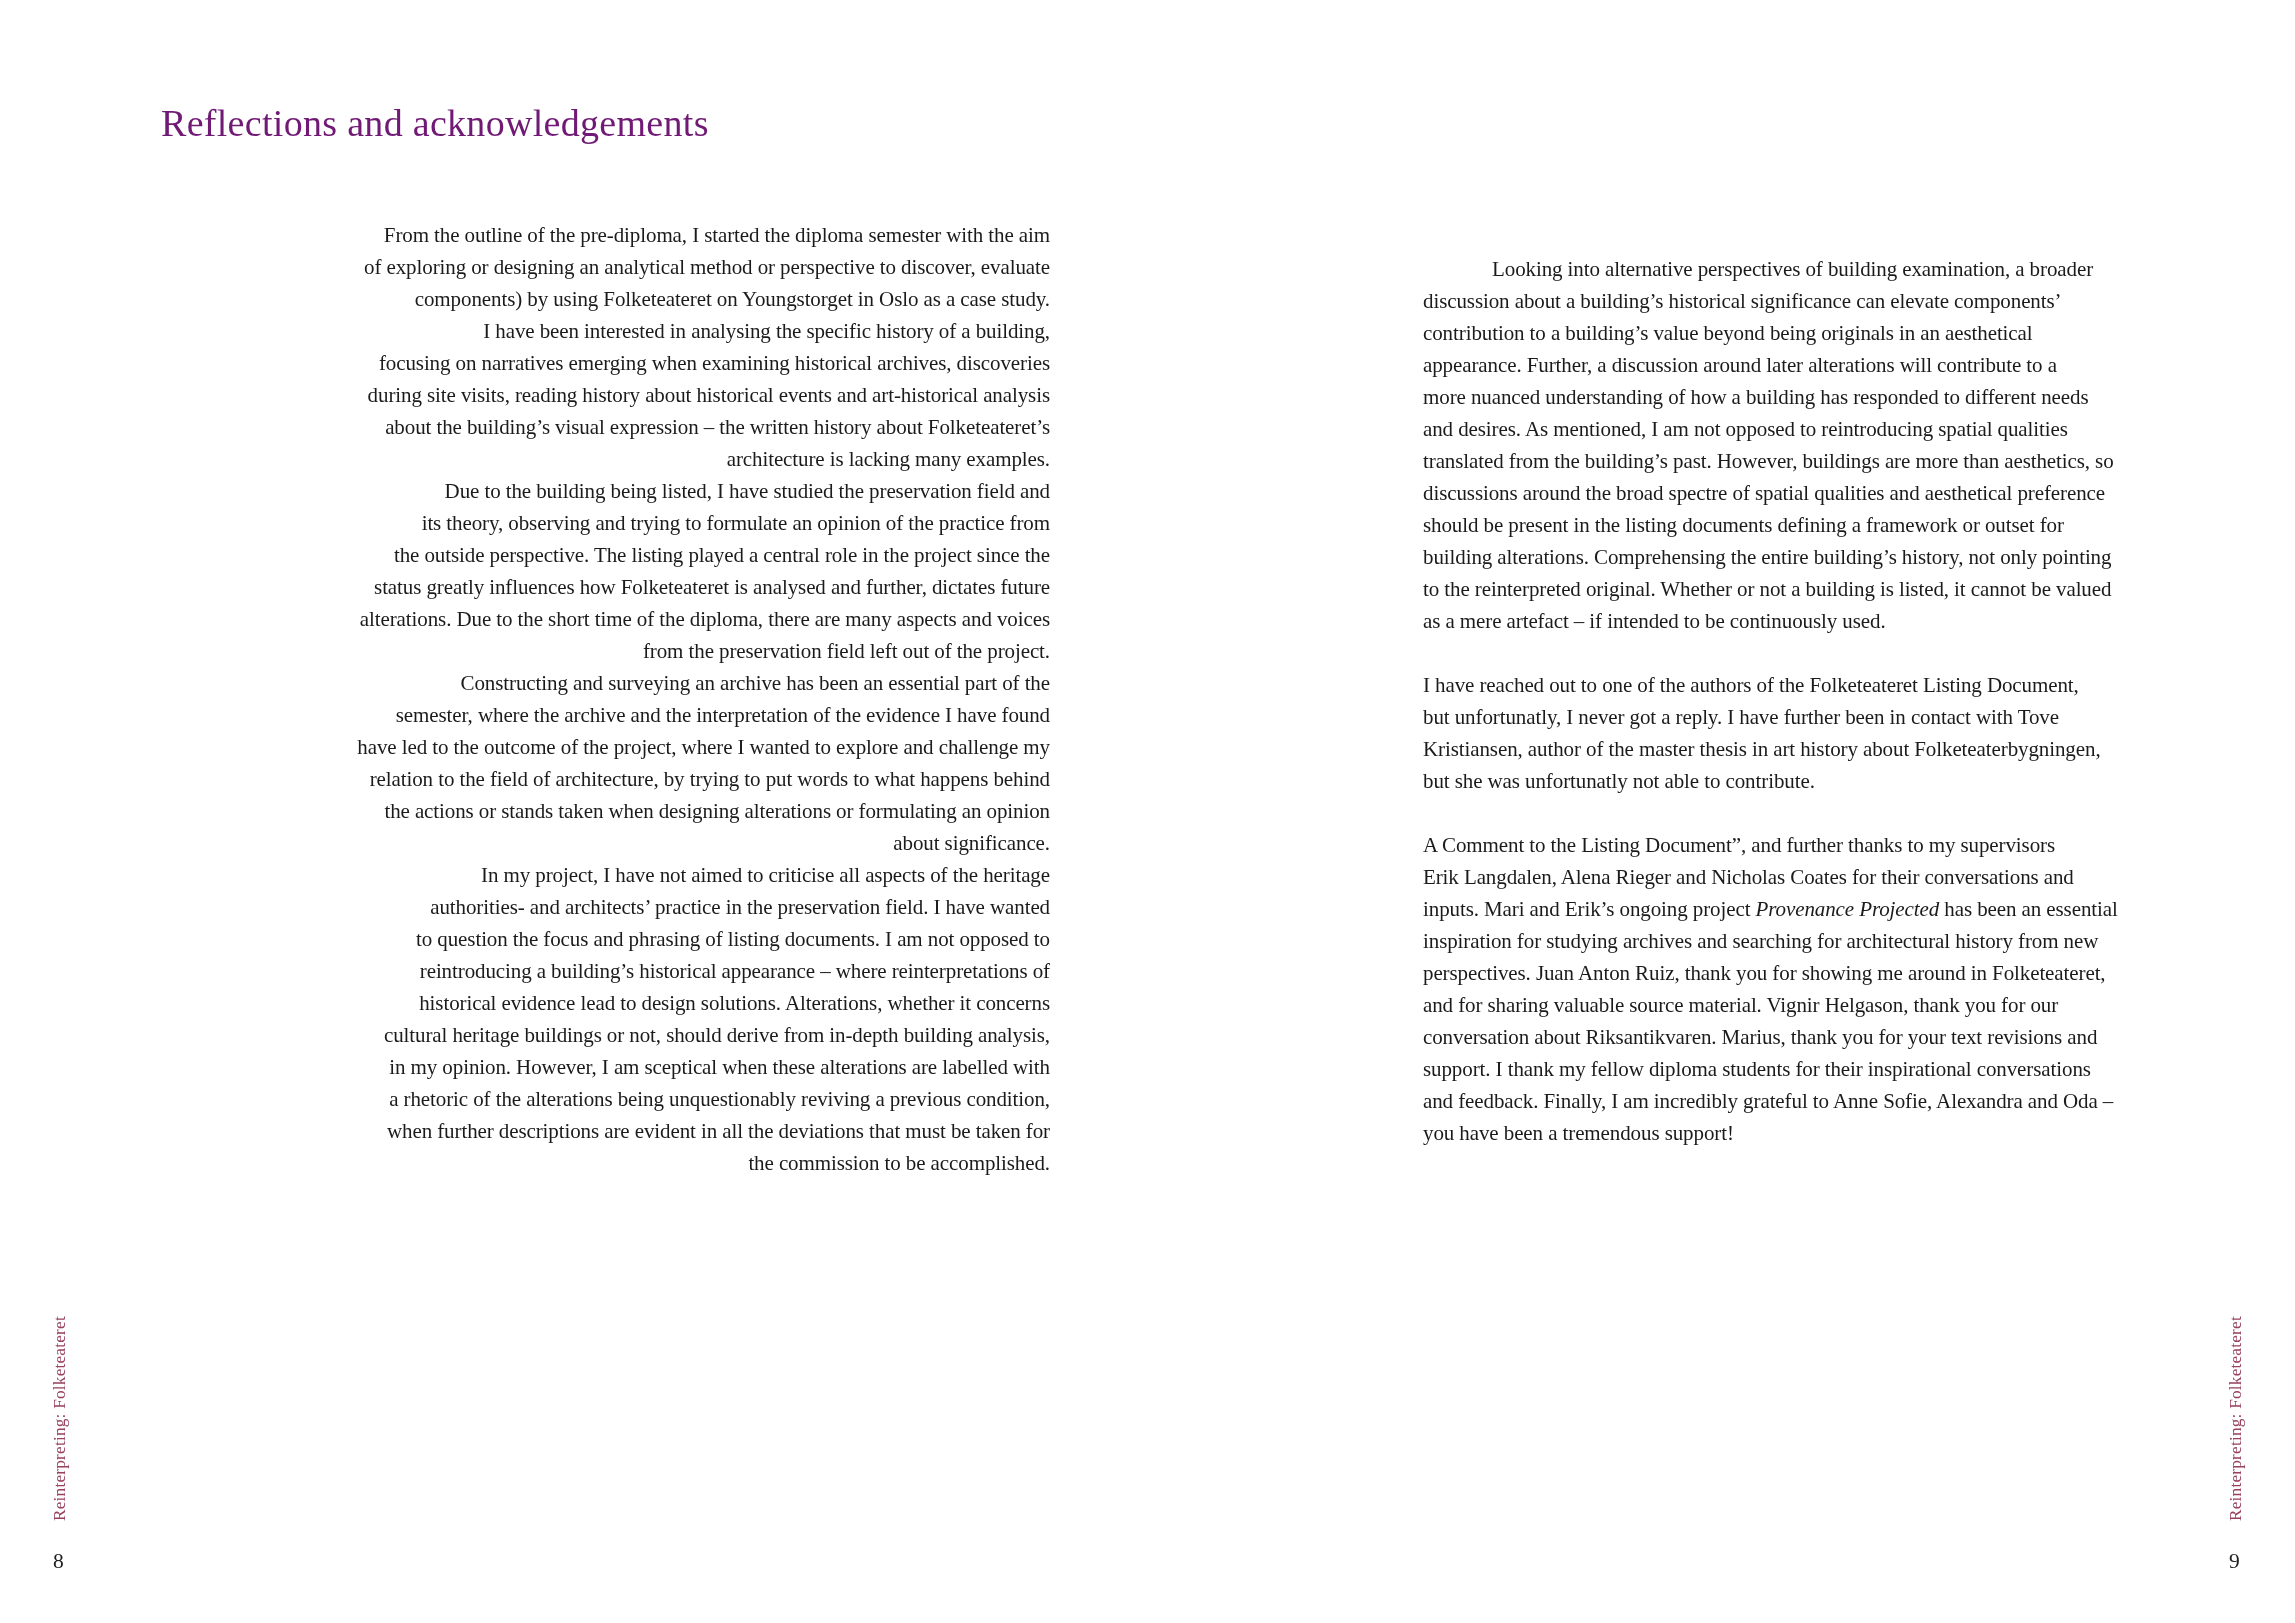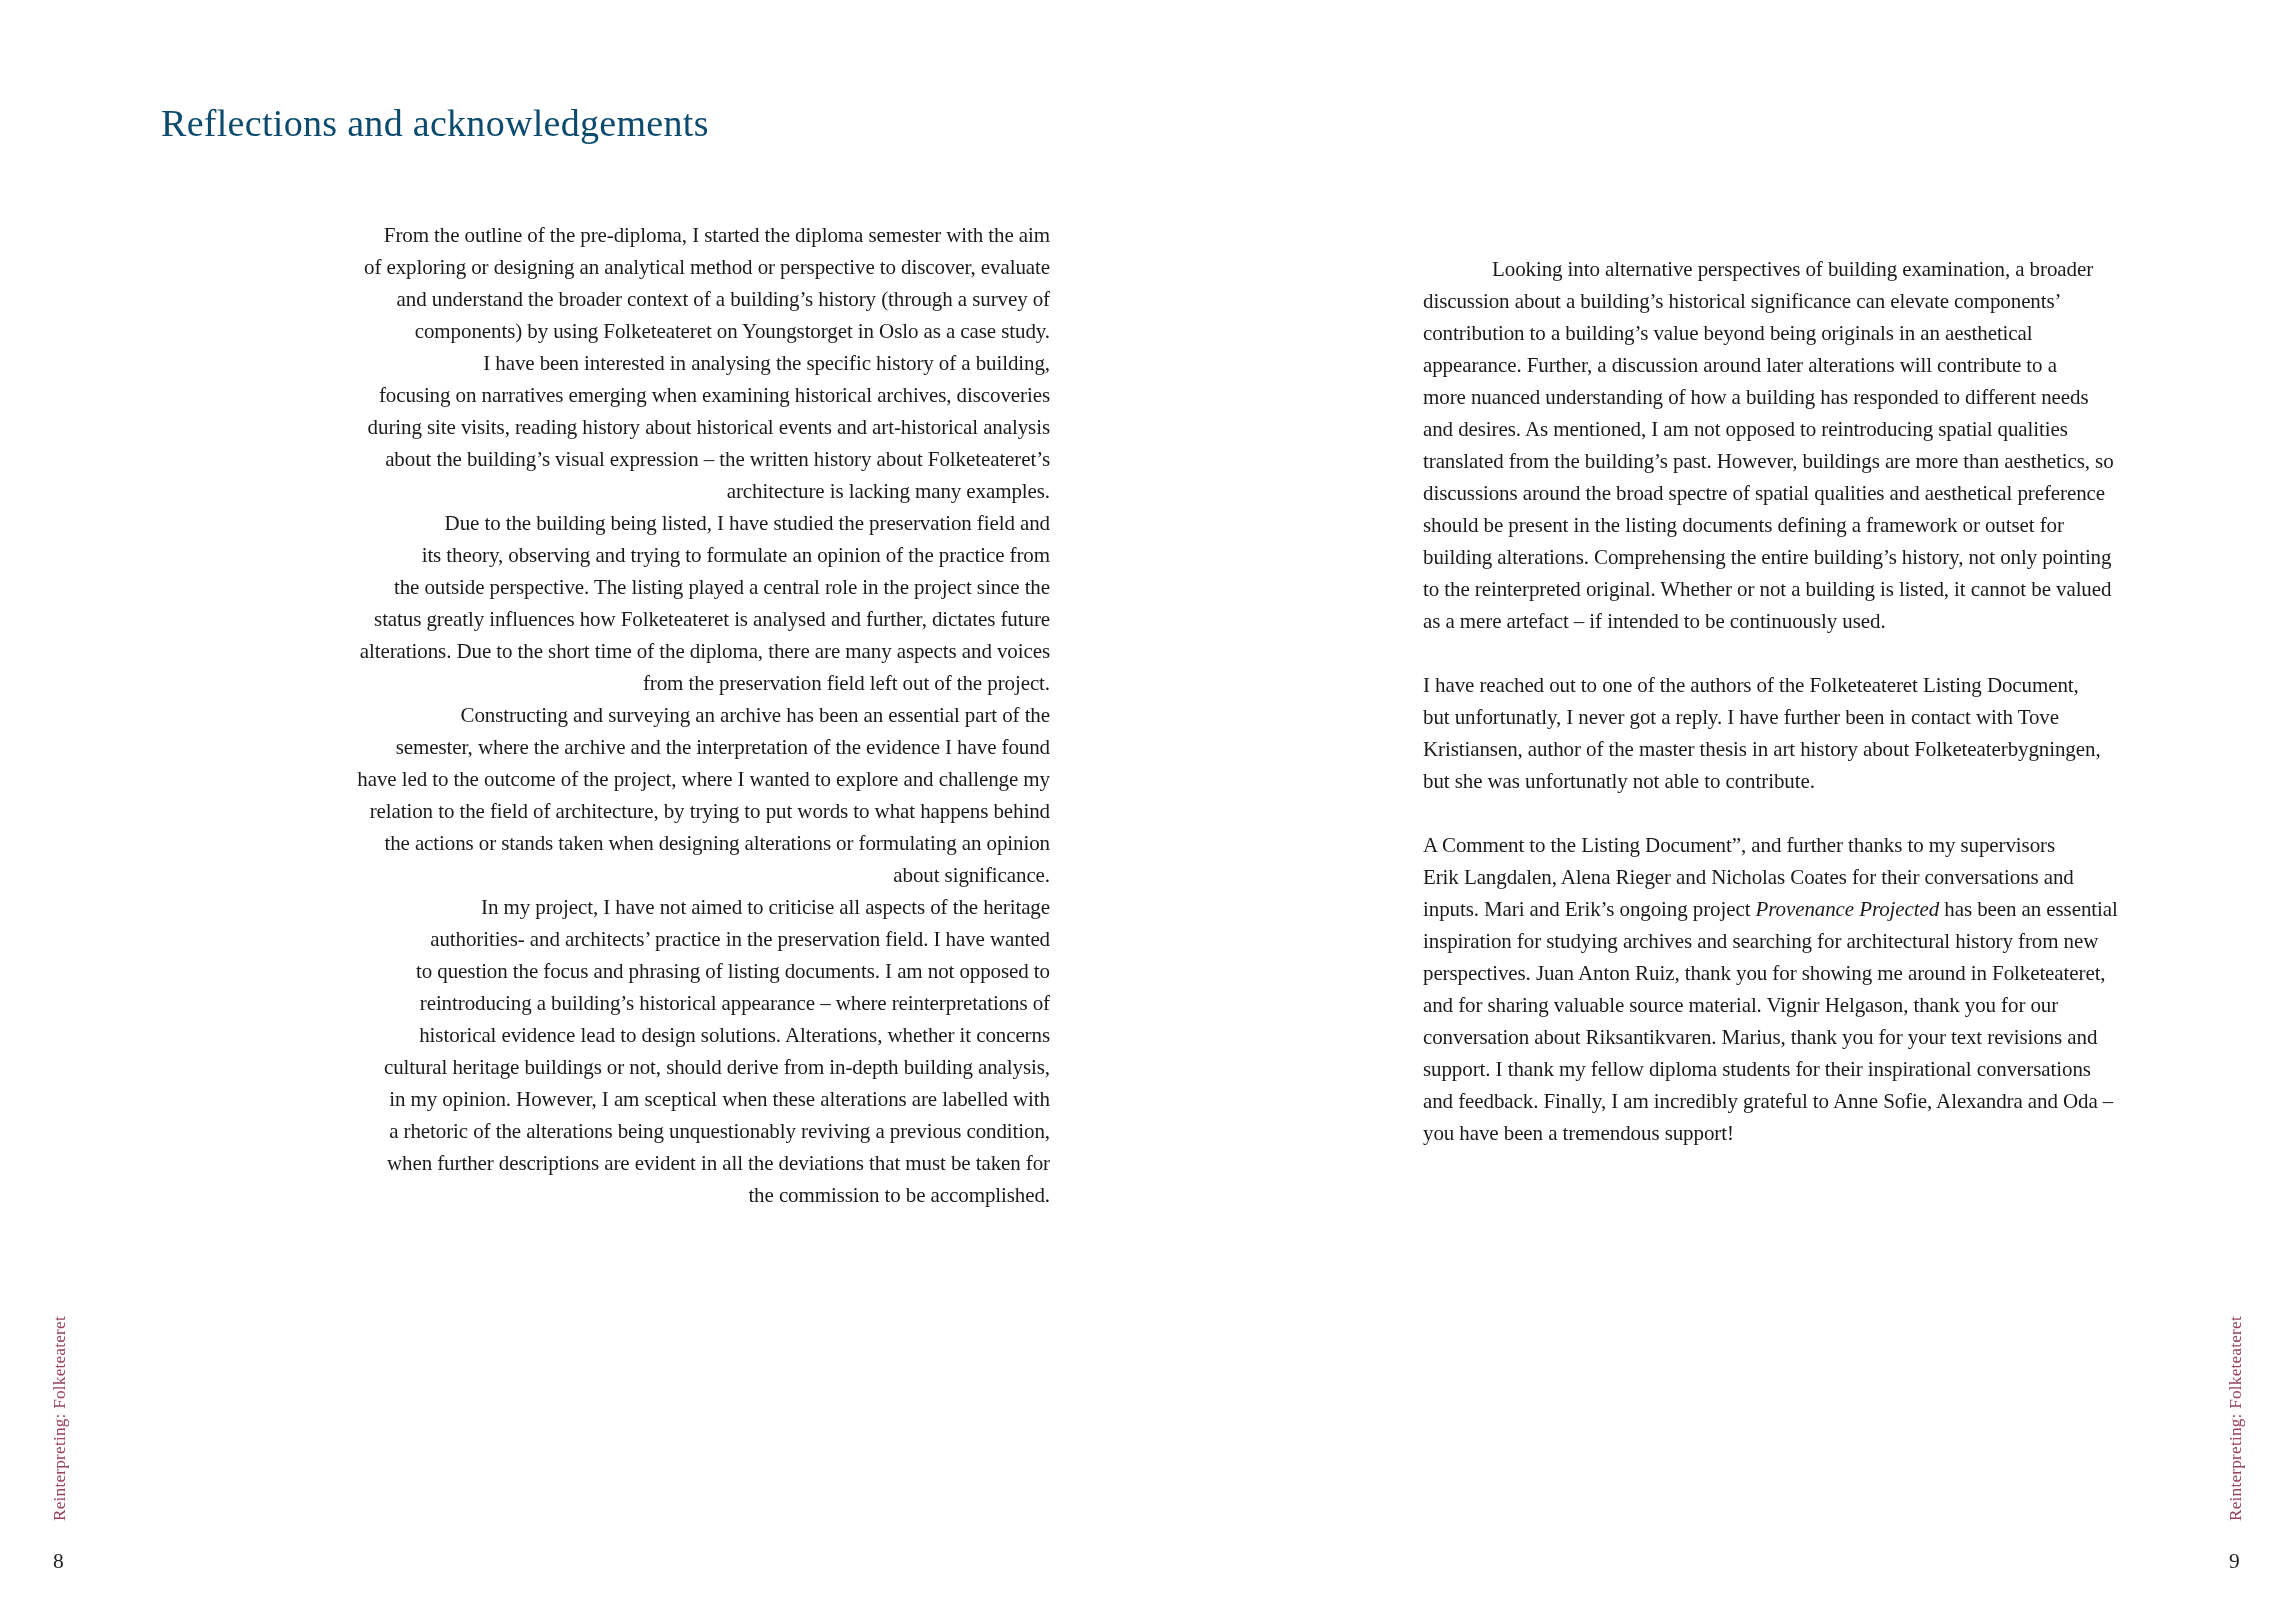--- a/index.html
+++ b/index.html
@@ -61,27 +61,26 @@
     color: #222222;
   }
   .pagenum-left  { left: 53px;  top: 1549px; }
   .pagenum-right { left: 2229px; top: 1549px; }
 </style>
 </head>
 <body>
 
 <div class="spread">
 
-  <h1 class="title" style="color: #0c4a6e;">Reflections and acknowledgements</h1>
+  <h1 class="title" style="color: #701a75;">Reflections and acknowledgements</h1>
 
   <div class="col col-left">
     <div class="para">
         <div class="line">From the outline of the pre-diploma, I started the diploma semester with the aim</div>
         <div class="line">of exploring or designing an analytical method or perspective to discover, evaluate</div>
-        <div class="line">and understand the broader context of a building’s history (through a survey of</div>
         <div class="line">components) by using Folketeateret on Youngstorget in Oslo as a case study.</div>
       </div>
     <div class="para indent-first">
         <div class="line">I have been interested in analysing the specific history of a building,</div>
         <div class="line">focusing on narratives emerging when examining historical archives, discoveries</div>
         <div class="line">during site visits, reading history about historical events and art-historical analysis</div>
         <div class="line">about the building’s visual expression – the written history about Folketeateret’s</div>
         <div class="line">architecture is lacking many examples.</div>
       </div>
     <div class="para indent-first">

